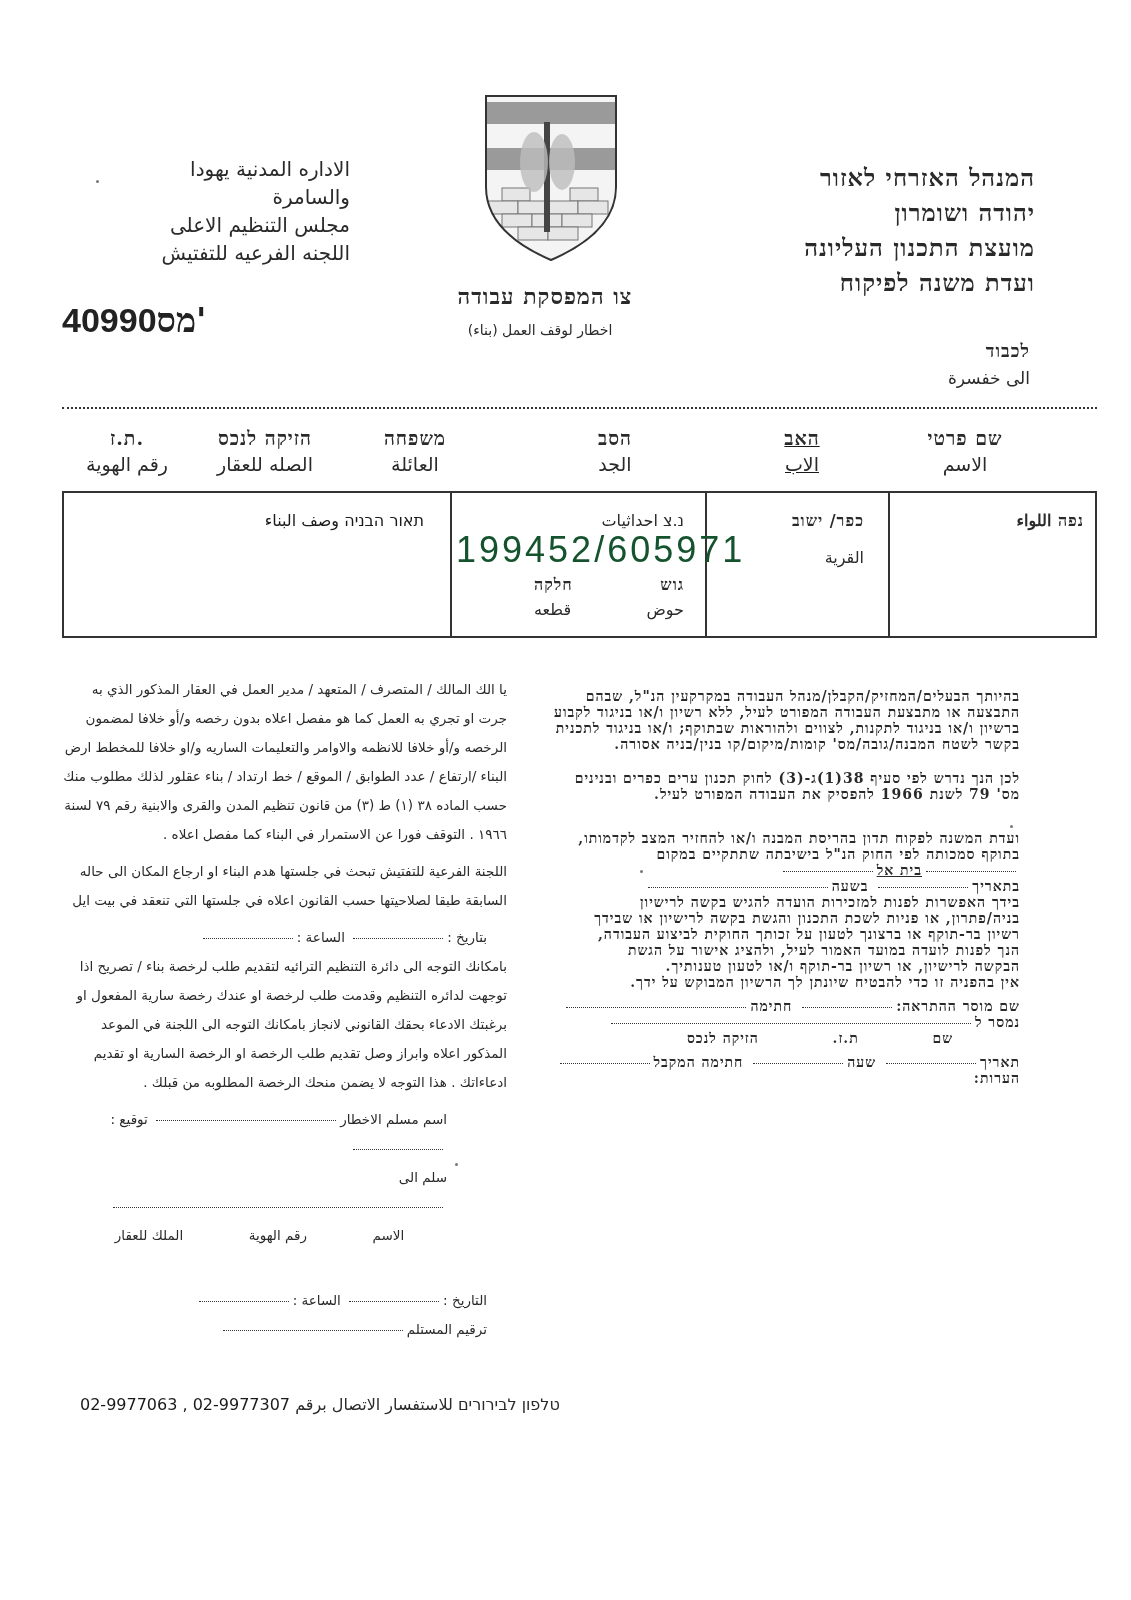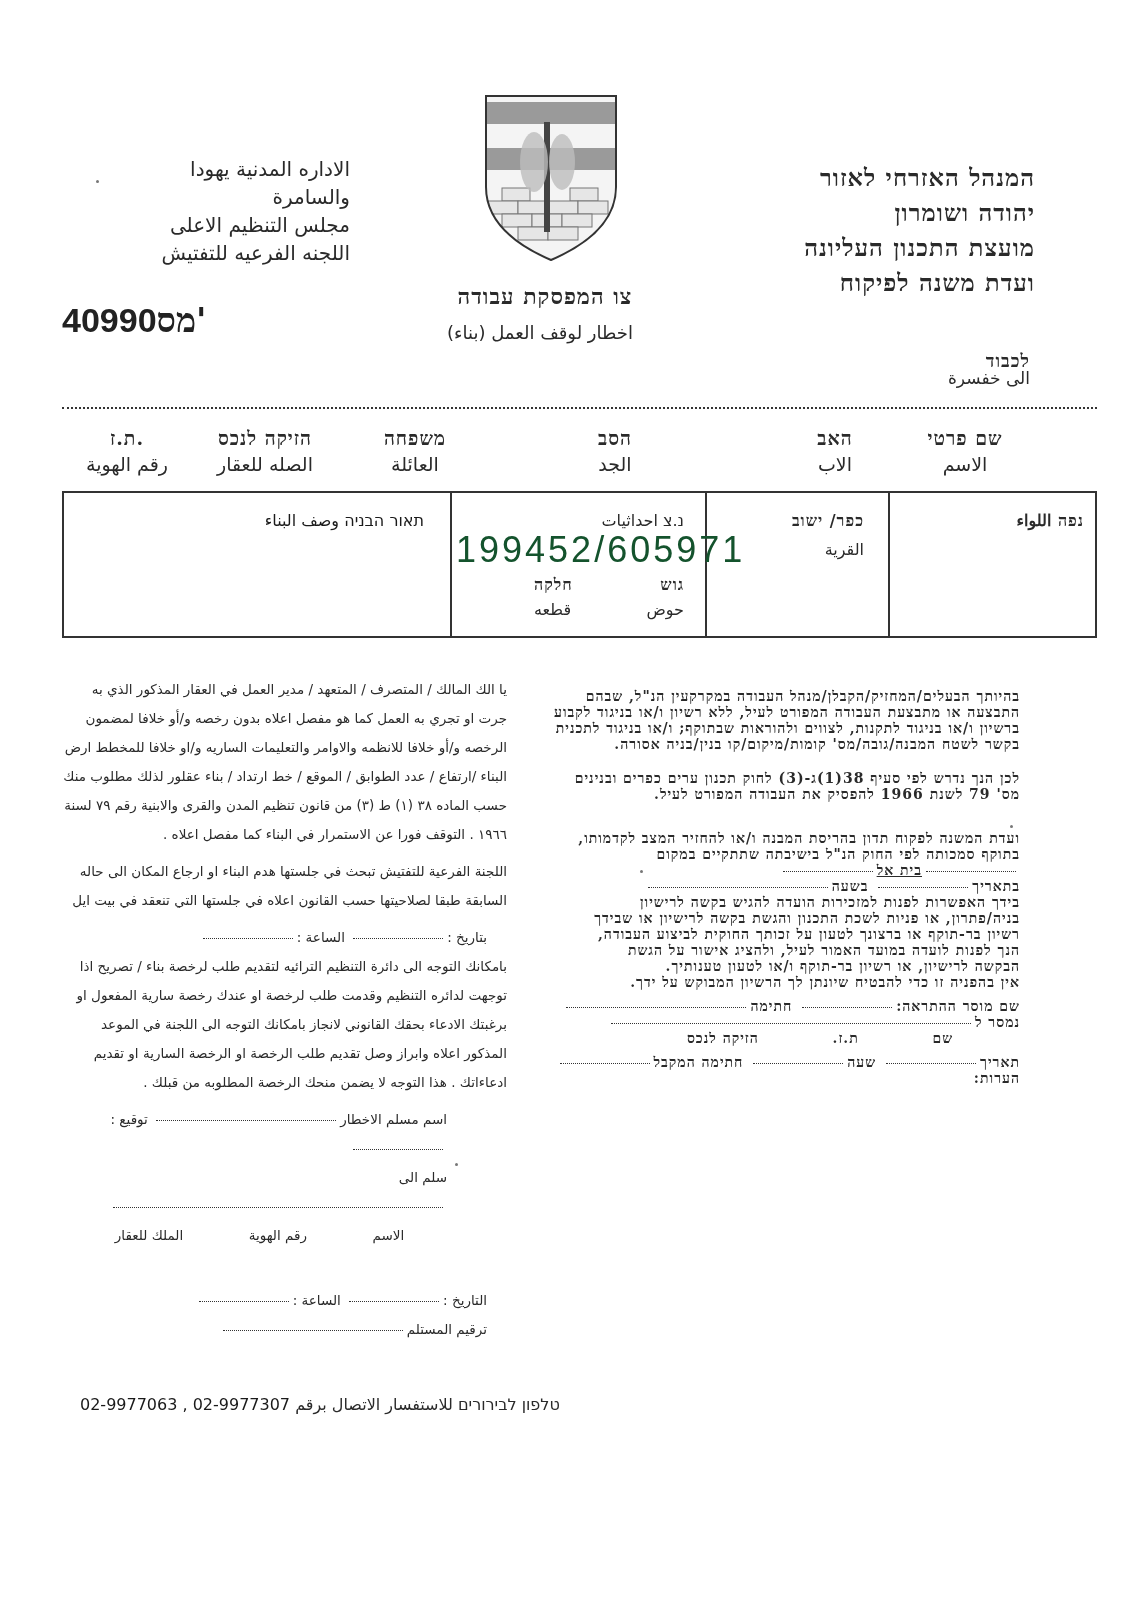--- a/index.html
+++ b/index.html
@@ -8,26 +8,26 @@
   .abs { position: absolute; }
   .rtl { direction: rtl; text-align: right; }
   .he { font-family: "DejaVu Serif", serif; font-weight: bold; letter-spacing: 1px; color: #2a2a2a; }
   .ar { font-family: "DejaVu Sans", sans-serif; color: #2a2a2a; }
 
   
   .hdr-right { left: 745px; top: 160px; width: 290px; font-size: 24px; line-height: 35px; }
   .hdr-left  { left: 70px; top: 155px; width: 280px; font-size: 20px; line-height: 28px; }
   .doc-num { left: 62px; top: 300px; font-size: 34px; font-weight: bold; font-family: "Liberation Sans", sans-serif; color: #222; direction: ltr; }
   .doc-num .heb { font-family: "DejaVu Serif", serif; }
-  .to-label { left: 900px; top: 350px; width: 130px; font-size: 18px; }
+  .to-label { left: 900px; top: 340px; width: 130px; font-size: 18px; }
   .to-value { left: 880px; top: 368px; width: 150px; font-size: 17px; }
 
   .emblem { left: 482px; top: 92px; width: 138px; height: 172px; }
   .title-he { left: 400px; top: 283px; width: 290px; text-align: center; font-size: 22px; }
-  .title-ar { left: 380px; top: 322px; width: 320px; text-align: center; font-size: 18px; }
+  .title-ar { left: 380px; top: 322px; width: 320px; text-align: center; font-size: 14px; }
 
   .dotted-line { border-top: 2px dotted #333; height: 0; }
 
   
   .col-hdr { top: 425px; font-size: 19px; line-height: 26px; text-align: center; }
 
   
   .box { left: 62px; top: 491px; width: 1035px; height: 147px; border: 2px solid #333; box-sizing: border-box; }
   .box-divider { position: absolute; top: 0; bottom: 0; border-left: 2px solid #333; }
   .cell-label { font-size: 16px; }
@@ -102,21 +102,21 @@
 
 <div class="abs to-label rtl he">לכבוד</div>
 <div class="abs to-value rtl ar">الى خفسرة</div>
 
 <div class="abs dotted-line" style="left:62px; top:407px; width:1035px;"></div>
 
 <div class="abs col-hdr" style="left:900px; width:130px;">
   <div class="he">שם פרטי</div>
   <div class="ar">الاسم</div>
 </div>
-<div class="abs col-hdr" style="left:780px; width:110px;">
+<div class="abs col-hdr" style="left:747px; width:110px;text-decoration:underline;">
   <div class="he">האב</div>
   <div class="ar">الاب</div>
 </div>
 <div class="abs col-hdr" style="left:560px; width:110px;">
   <div class="he">הסב</div>
   <div class="ar">الجد</div>
 </div>
 <div class="abs col-hdr" style="left:360px; width:110px;">
   <div class="he">משפחה</div>
   <div class="ar">العائلة</div>
@@ -132,21 +132,21 @@
 
 <div class="abs box">
   <div class="box-divider" style="left:824px;"></div>
   <div class="box-divider" style="left:641px;"></div>
   <div class="box-divider" style="left:386px;"></div>
 
   <div class="abs rtl cell-label he" style="left:830px; top:18px; width:190px;">נפה اللواء</div>
 
   <div class="abs rtl cell-label" style="left:650px; top:18px; width:150px;">
     <div class="he">כפר/ ישוב</div>
-    <div class="ar" style="margin-top:10px;">القرية</div>
+    <div class="ar" style="margin-top:18px;">القرية</div>
   </div>
 
   <div class="abs rtl cell-label ar" style="left:395px; top:18px; width:225px;">נ.צ احداثيات</div>
   <div class="abs handwritten" style="left:392px; top:36px;">199452/605971</div>
   <div class="abs cell-label" style="left:470px; top:82px; width:150px;">
     <div style="display:flex; justify-content:space-between;">
       <span class="he">חלקה</span>
       <span class="he">גוש</span>
     </div>
     <div style="display:flex; justify-content:space-between; margin-top:6px;">

